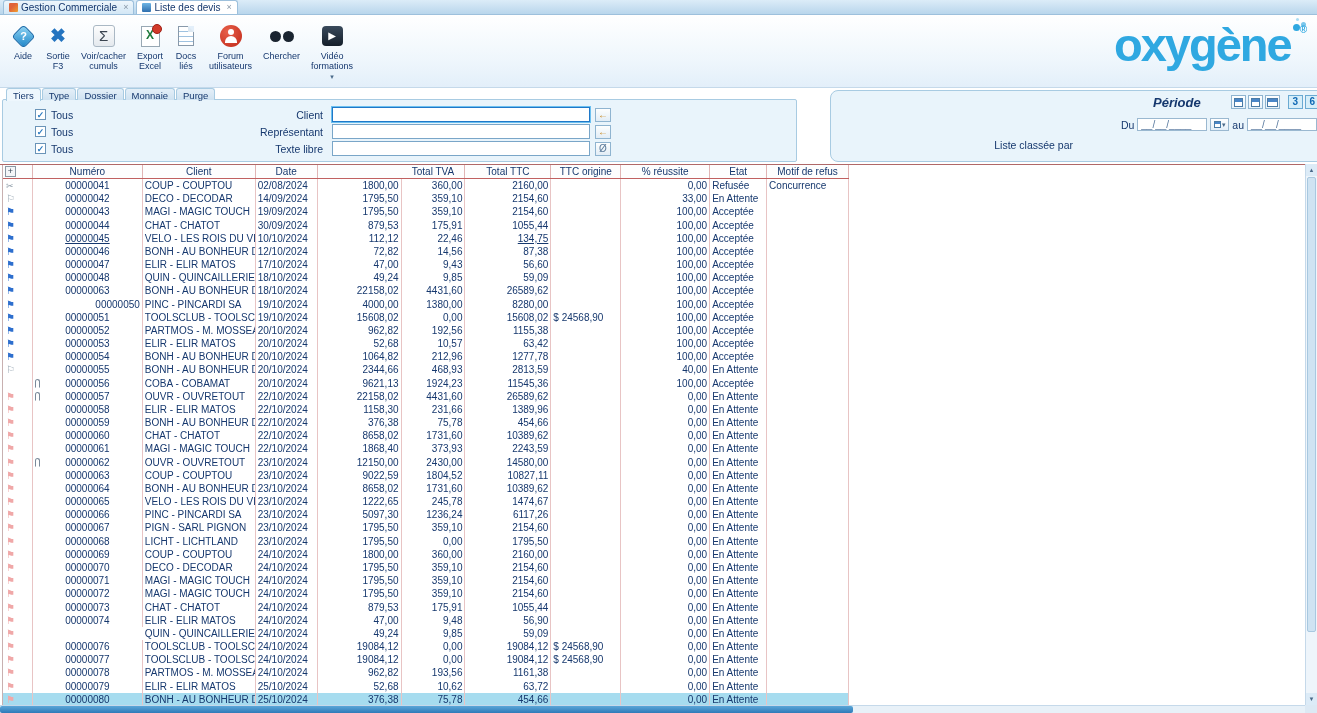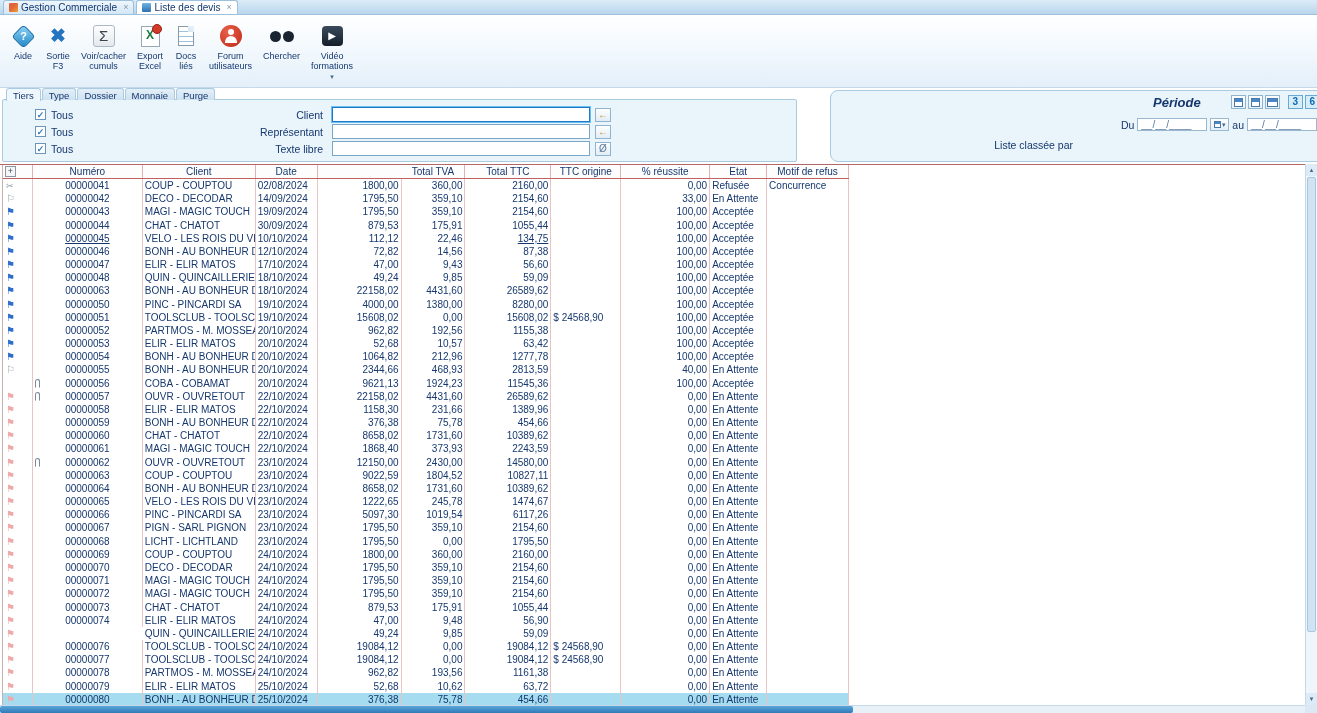--- a/index.html
+++ b/index.html
@@ -270,20 +270,25 @@
           <span class="ic-video">
             <span>▶</span>
           </span>
         </span>
       <span class="tlabel">Vidéo
 formations</span>
       <span class="drop-under">▾</span>
     </div>
   </div>
 
+  <div class="logo">
+    <span class="logo-text">oxygène</span>
+    <span class="logo-mol"></span>
+    <span class="logo-reg">®</span>
+  </div>
 
   <div class="filters">
     <div class="ftabs">
       <span class="ftab active">Tiers</span>
       <span class="ftab">Type</span>
       <span class="ftab">Dossier</span>
       <span class="ftab">Monnaie</span>
       <span class="ftab">Purge</span>
     </div>
 
@@ -478,21 +483,21 @@
             <div class="td a-right" style="width: 84px;"><span>22158,02</span></div>
             <div class="td a-right" style="width: 64px;"><span>4431,60</span></div>
             <div class="td a-right" style="width: 86px;"><span>26589,62</span></div>
             <div class="td a-left" style="width: 70px;"><span></span></div>
             <div class="td a-right" style="width: 89px;"><span>100,00</span></div>
             <div class="td a-left" style="width: 57px;"><span>Acceptée</span></div>
             <div class="td a-left" style="width: 82px;"><span></span></div>
           </div>
           <div class="tr">
             <div class="td c-icon a-left"><span class="gi flag-blue">⚑</span></div>
-            <div class="td a-center" style="width: 110px;"><span>00000050</span></div>
+            <div class="td a-center" style="width: 110px; text-align: right;"><span>00000050</span></div>
             <div class="td a-left" style="width: 113px;"><span>PINC - PINCARDI SA</span></div>
             <div class="td a-left" style="width: 62px;"><span>19/10/2024</span></div>
             <div class="td a-right" style="width: 84px;"><span>4000,00</span></div>
             <div class="td a-right" style="width: 64px;"><span>1380,00</span></div>
             <div class="td a-right" style="width: 86px;"><span>8280,00</span></div>
             <div class="td a-left" style="width: 70px;"><span></span></div>
             <div class="td a-right" style="width: 89px;"><span>100,00</span></div>
             <div class="td a-left" style="width: 57px;"><span>Acceptée</span></div>
             <div class="td a-left" style="width: 82px;"><span></span></div>
           </div>
@@ -690,21 +695,21 @@
             <div class="td a-right" style="width: 89px;"><span>0,00</span></div>
             <div class="td a-left" style="width: 57px;"><span>En Attente</span></div>
             <div class="td a-left" style="width: 82px;"><span></span></div>
           </div>
           <div class="tr">
             <div class="td c-icon a-left"><span class="gi flag-pink">⚑</span></div>
             <div class="td a-center" style="width: 110px;"><span>00000066</span></div>
             <div class="td a-left" style="width: 113px;"><span>PINC - PINCARDI SA</span></div>
             <div class="td a-left" style="width: 62px;"><span>23/10/2024</span></div>
             <div class="td a-right" style="width: 84px;"><span>5097,30</span></div>
-            <div class="td a-right" style="width: 64px;"><span>1019,54</span></div>
+            <div class="td a-right" style="width: 64px;"><span>1236,24</span></div>
             <div class="td a-right" style="width: 86px;"><span>6117,26</span></div>
             <div class="td a-left" style="width: 70px;"><span></span></div>
             <div class="td a-right" style="width: 89px;"><span>0,00</span></div>
             <div class="td a-left" style="width: 57px;"><span>En Attente</span></div>
             <div class="td a-left" style="width: 82px;"><span></span></div>
           </div>
           <div class="tr">
             <div class="td c-icon a-left"><span class="gi flag-pink">⚑</span></div>
             <div class="td a-center" style="width: 110px;"><span>00000067</span></div>
             <div class="td a-left" style="width: 113px;"><span>PIGN - SARL PIGNON</span></div>

